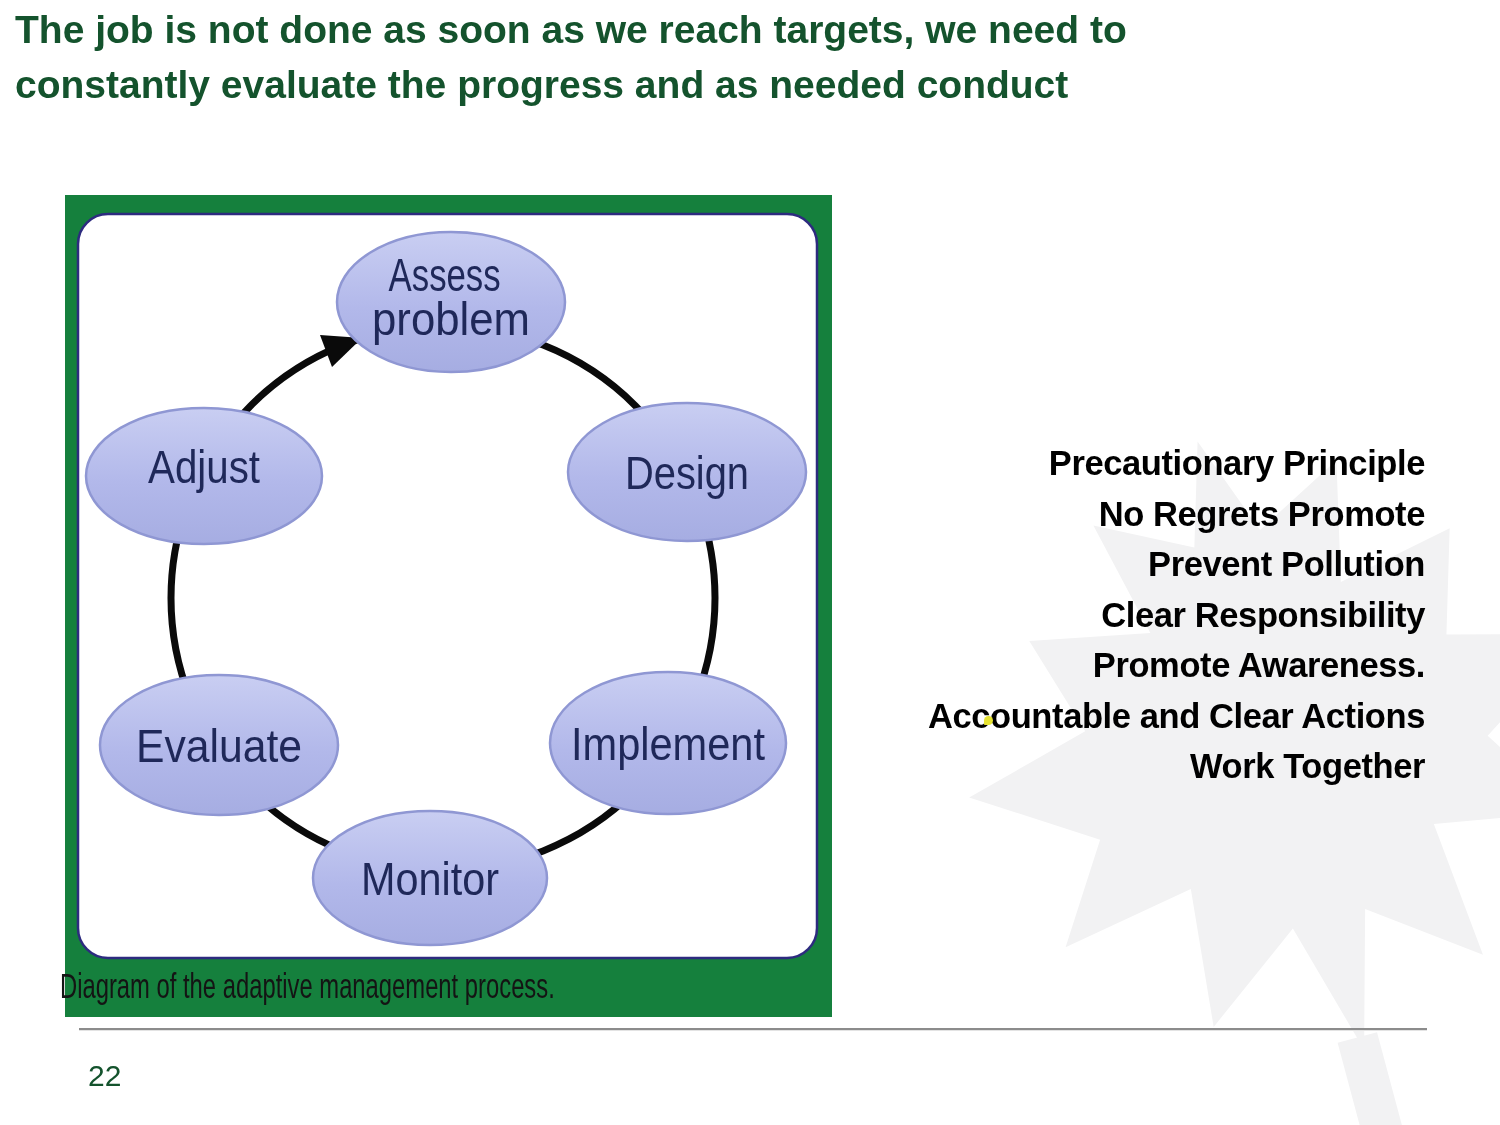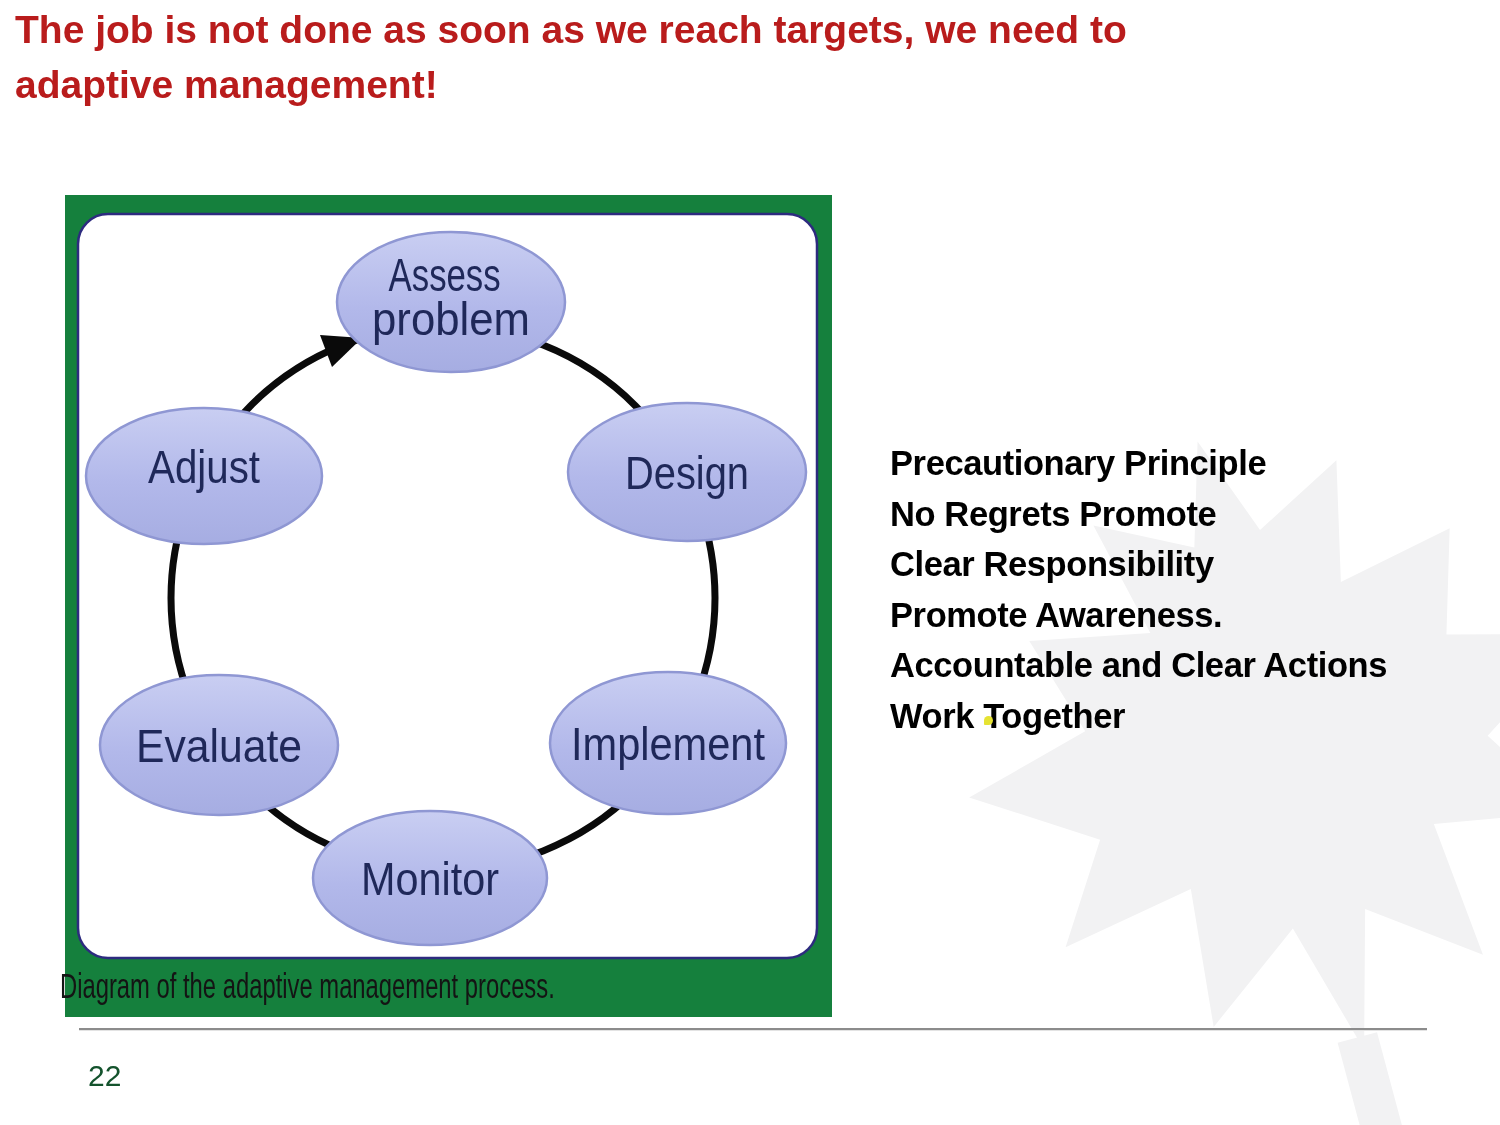--- a/index.html
+++ b/index.html
@@ -3,39 +3,39 @@
 <meta charset="utf-8">
 <style>
   html,body{margin:0;padding:0;background:#e8e8e8;}
   .slide{
     position:relative;width:1500px;height:1125px;background:#ffffff;
     overflow:hidden;font-family:"Liberation Sans",sans-serif;
   }
   
   .watermark{position:absolute;left:955px;top:415px;width:680px;height:780px;z-index:0;}
   
-  .title{position:absolute;left:15px;top:2px;z-index:3;color:#b91c1c;}
+  .title{position:absolute;left:15px;top:2px;z-index:3;color:#14532d;}
   .title .tline{
     font-size:39px;font-weight:bold;line-height:55px;white-space:nowrap;
     letter-spacing:0px;
   }
   
   .figure{position:absolute;left:65px;top:195px;width:767px;height:822px;
     background:#15803d;z-index:1;}
   .figure svg{display:block;}
   .node-label{font-family:"Liberation Sans",sans-serif;font-size:46px;fill:#1f2859;}
   
   .caption{
     position:absolute;left:60px;top:966px;z-index:2;color:#141414;
     font-size:35px;white-space:nowrap;transform:scaleX(0.68);transform-origin:left top;
   }
   
   .principles{
     position:absolute;left:890px;top:438px;width:535px;z-index:2;
-    text-align:left;color:#000;
+    text-align:right;color:#000;
   }
   .principles .pline{font-size:34.5px;font-weight:bold;line-height:50.5px;letter-spacing:-0.4px;white-space:nowrap;}
   .yellow-mark{
     position:absolute;left:984px;top:716px;width:9px;height:9px;z-index:3;
     background:#e6e332;border-radius:50% 50% 50% 10%;
   }
   
   .divider{
     position:absolute;left:79px;top:1028px;width:1348px;height:0;z-index:2;
     border-top:2px solid #8c8c8c;border-bottom:1px solid #e3e3e3;
@@ -52,21 +52,21 @@
 
   <svg class="watermark" viewBox="0 0 200 230" preserveAspectRatio="none" style="transform:rotate(-15deg);">
     <path fill="#f2f2f3" d="M100,4 L111,34 L138,20 L130,55 L165,48 L156,78 L194,88 L160,110 L178,138
          L138,131 L142,172 L112,150 L101,190 L90,150 L60,172 L64,131 L24,138
          L42,110 L8,88 L46,78 L37,48 L72,55 L64,20 L91,34 Z
          M94,186 h12 v44 h-12 Z"></path>
   </svg>
 
   <div class="title">
     <div class="tline">The job is not done as soon as we reach targets, we need to</div>
-    <div class="tline">adaptive management!</div>
+    <div class="tline">constantly evaluate the progress and as needed conduct</div>
   </div>
 
   <div class="figure">
     <svg width="767" height="790" viewBox="0 0 767 790">
       <defs>
         <linearGradient id="nodeGrad" x1="0" y1="0" x2="0" y2="1">
           <stop offset="0" stop-color="#c9cef2"></stop>
           <stop offset="0.55" stop-color="#b2b8ea"></stop>
           <stop offset="1" stop-color="#a6ade2"></stop>
         </linearGradient>
@@ -111,20 +111,21 @@
         <text class="node-label" x="365" y="700" text-anchor="middle" textLength="138" lengthAdjust="spacingAndGlyphs">Monitor</text>
       </g>
     </svg>
   </div>
 
   <div class="caption">Diagram of the adaptive management process.</div>
 
   <div class="principles">
     <div class="pline">Precautionary Principle</div>
     <div class="pline">No Regrets Promote</div>
+    <div class="pline">Prevent Pollution</div>
     <div class="pline">Clear Responsibility</div>
     <div class="pline">Promote Awareness.</div>
     <div class="pline">Accountable and Clear Actions</div>
     <div class="pline">Work Together</div>
   </div>
 
   <div class="yellow-mark"></div>
 
   <div class="divider"></div>
   <div class="page-number">22</div>

